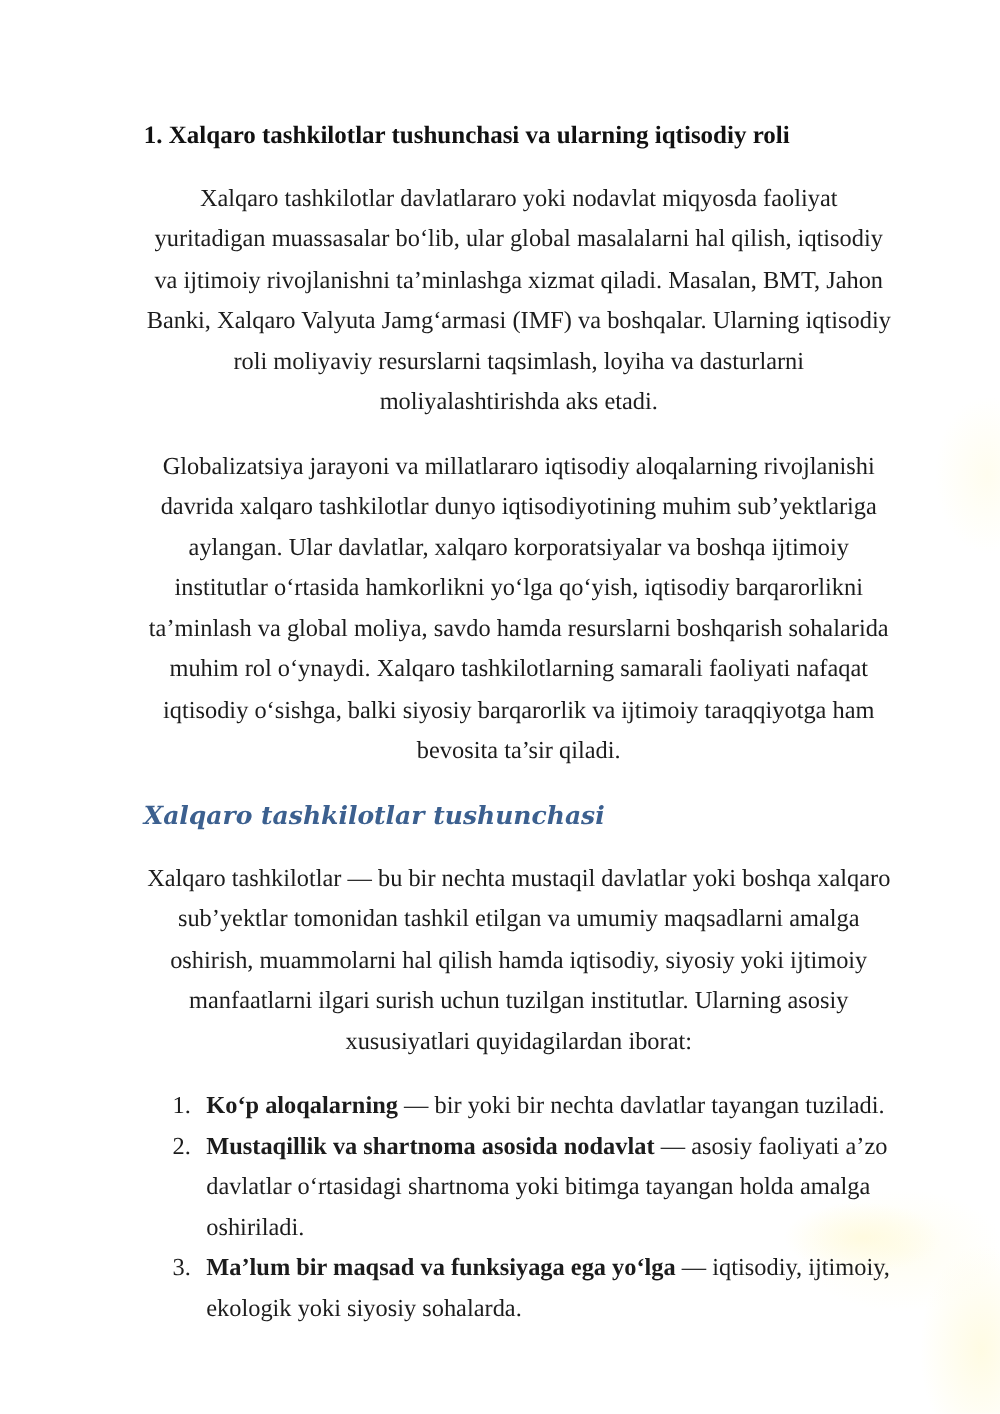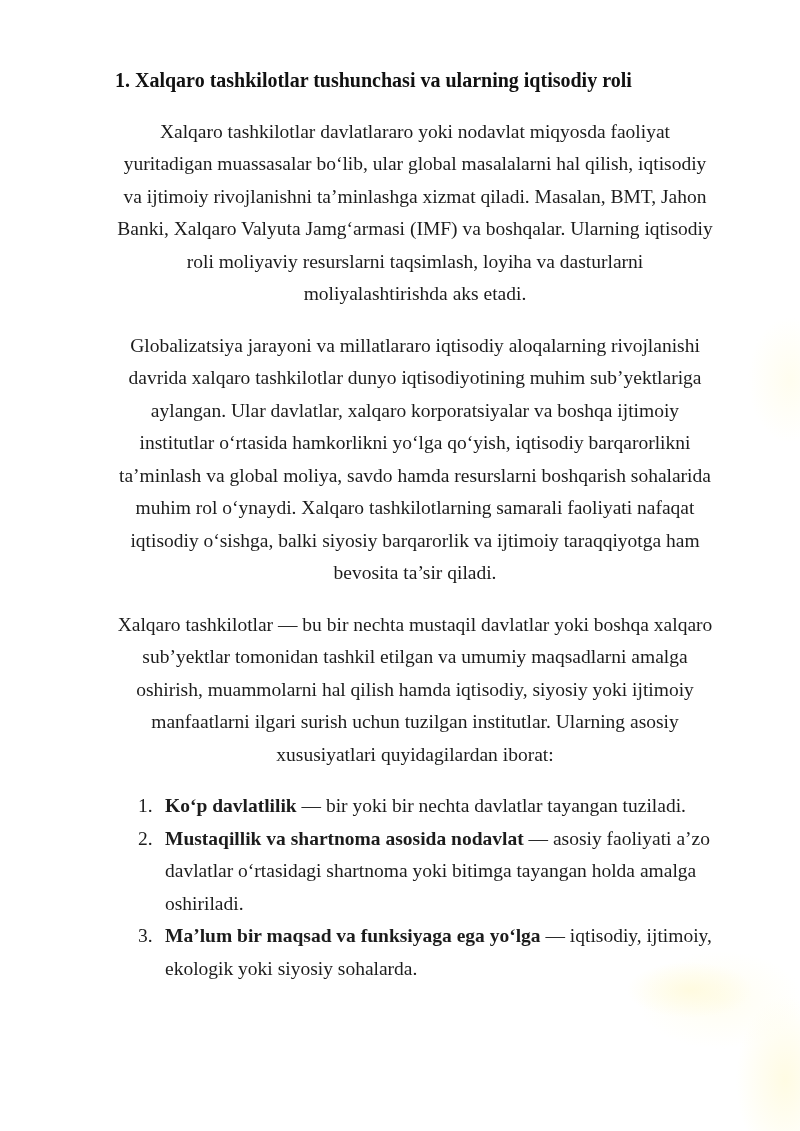--- a/index.html
+++ b/index.html
@@ -15,20 +15,21 @@
     color: #1c1c1c;
     background:
       radial-gradient(ellipse 90px 40px at 690px 990px, rgba(255,248,205,0.55), rgba(255,248,205,0) 70%),
       radial-gradient(ellipse 70px 120px at 785px 1080px, rgba(255,248,200,0.5), rgba(255,248,200,0) 70%),
       radial-gradient(ellipse 60px 90px at 790px 380px, rgba(255,250,215,0.4), rgba(255,250,215,0) 70%),
       radial-gradient(ellipse 120px 70px at 720px 1000px, rgba(255,250,215,0.35), rgba(255,250,215,0) 70%),
       #ffffff;
   }
   .doc {
     padding: 64px 85px 0 115px;
+    margin-top: 28px;
   }
   .doc-heading {
     font-size: 20px;
     line-height: 32.5px;
     font-weight: 700;
     color: #111111;
     margin: 0 0 19px 0;
   }
   .para {
     font-size: 19.5px;
@@ -68,28 +69,29 @@
 <body>
 
 <div class="doc">
 
   <h1 class="doc-heading">1. Xalqaro tashkilotlar tushunchasi va ularning iqtisodiy roli</h1>
 
   <p class="para">Xalqaro tashkilotlar davlatlararo yoki nodavlat miqyosda faoliyat yuritadigan muassasalar boʻlib, ular global masalalarni hal qilish, iqtisodiy va ijtimoiy rivojlanishni ta’minlashga xizmat qiladi. Masalan, BMT, Jahon Banki, Xalqaro Valyuta Jamgʻarmasi (IMF) va boshqalar. Ularning iqtisodiy roli moliyaviy resurslarni taqsimlash, loyiha va dasturlarni moliyalashtirishda aks etadi.</p>
 
   <p class="para">Globalizatsiya jarayoni va millatlararo iqtisodiy aloqalarning rivojlanishi davrida xalqaro tashkilotlar dunyo iqtisodiyotining muhim sub’yektlariga aylangan. Ular davlatlar, xalqaro korporatsiyalar va boshqa ijtimoiy institutlar oʻrtasida hamkorlikni yoʻlga qoʻyish, iqtisodiy barqarorlikni ta’minlash va global moliya, savdo hamda resurslarni boshqarish sohalarida muhim rol oʻynaydi. Xalqaro tashkilotlarning samarali faoliyati nafaqat iqtisodiy oʻsishga, balki siyosiy barqarorlik va ijtimoiy taraqqiyotga ham bevosita ta’sir qiladi.</p>
 
+  <h2 class="section-heading">Xalqaro tashkilotlar tushunchasi</h2>
 
   <p class="para">Xalqaro tashkilotlar — bu bir nechta mustaqil davlatlar yoki boshqa xalqaro sub’yektlar tomonidan tashkil etilgan va umumiy maqsadlarni amalga oshirish, muammolarni hal qilish hamda iqtisodiy, siyosiy yoki ijtimoiy manfaatlarni ilgari surish uchun tuzilgan institutlar. Ularning asosiy xususiyatlari quyidagilardan iborat:</p>
 
   <div class="nlist">
 
     <div class="nitem">
       <span class="num">1.</span>
-      <span class="lead">Koʻp davlatlilik</span><span> — bir yoki bir nechta davlatlar tayangan tuziladi.</span>
+      <span class="lead">Koʻp aloqalarning</span><span> — bir yoki bir nechta davlatlar tayangan tuziladi.</span>
     </div>
 
     <div class="nitem">
       <span class="num">2.</span>
       <span class="lead">Mustaqillik va shartnoma asosida nodavlat</span><span> — asosiy faoliyati a’zo davlatlar oʻrtasidagi shartnoma yoki bitimga tayangan holda amalga oshiriladi.</span>
     </div>
 
     <div class="nitem">
       <span class="num">3.</span>
       <span class="lead">Ma’lum bir maqsad va funksiyaga ega yoʻlga</span><span> — iqtisodiy, ijtimoiy, ekologik yoki siyosiy sohalarda.</span>

